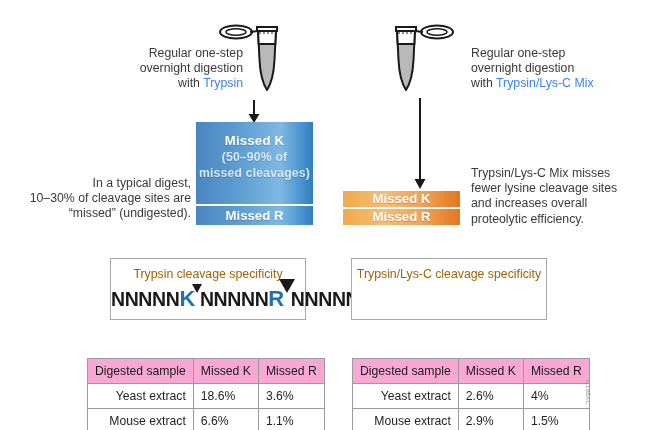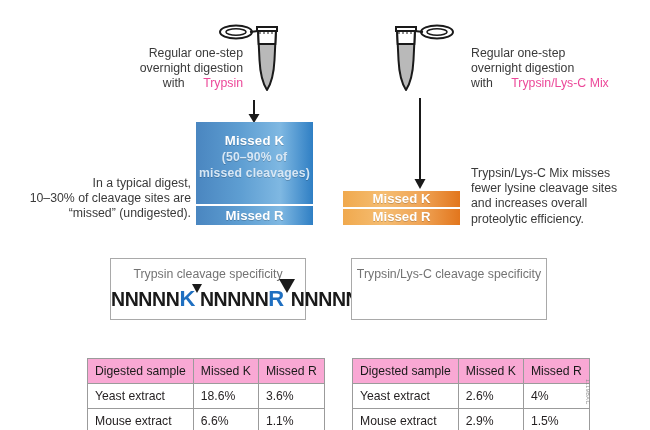--- a/index.html
+++ b/index.html
@@ -11,21 +11,21 @@
   .panel{position:absolute;top:12px;height:430px;width:325px;}
   .left-panel{left:0;}
   .right-panel{left:325px;}
 
   
   .caption{
     position:absolute;font-size:12.3px;line-height:15.2px;color:#3a3a3a;
   }
   .cap-left{right:0;text-align:right;}
   .cap-right{left:0;text-align:left;}
-  .accent-blue{color:#ec4899;margin-left:15px;}
+  .accent-blue{color:#3b82f6;}
 
   
   .tube{position:absolute;}
 
   
   .arrow{position:absolute;}
 
   
   .res-box{
     position:absolute;box-sizing:border-box;
@@ -47,21 +47,21 @@
     font-size:13.2px;line-height:15px;text-shadow:0 1px 0 rgba(0,0,0,.18);
   }
 
   
   .spec-box{
     position:absolute;box-sizing:border-box;
     border:1px solid #a9a9a9;background:#fff;
   }
   .spec-title{
     position:absolute;left:0;right:0;top:8px;text-align:center;
-    font-size:12.3px;color:#737373;
+    font-size:12.3px;color:#a16207;
   }
   .seq{
     position:absolute;left:0;right:0;bottom:7px;text-align:center;
     font-size:19.5px;font-weight:bold;color:#1a1a1a;letter-spacing:-0.4px;
     white-space:nowrap;
   }
   .seq .res-blue{color:#1f6fc0;font-size:22px;}
   .seq .res-orange{color:#ef8021;font-size:22px;}
   .tri{
     display:inline-block;width:0;height:0;vertical-align:top;
@@ -77,21 +77,21 @@
   
   table.data{
     position:absolute;border-collapse:collapse;font-size:12.2px;color:#231f20;
     background:#fff;
   }
   table.data th,table.data td{
     border:1px solid #9b9b9b;padding:3px 7px;font-weight:normal;
     height:18px;line-height:15px;
   }
   table.data thead th{background:#f9a8d4;color:#1a1a1a;}
-  table.data td.sample{text-align:left;}
+  table.data td.sample{text-align:right;}
   table.data td.num{text-align:left;}
   table.data th.sample{text-align:left;}
   table.data th.num{text-align:center;}
 
   
   .vcode{
     position:absolute;font-size:5.4px;color:#8d8d8d;
     writing-mode:vertical-rl;letter-spacing:.5px;
     font-family:"Liberation Sans", sans-serif;
   }

